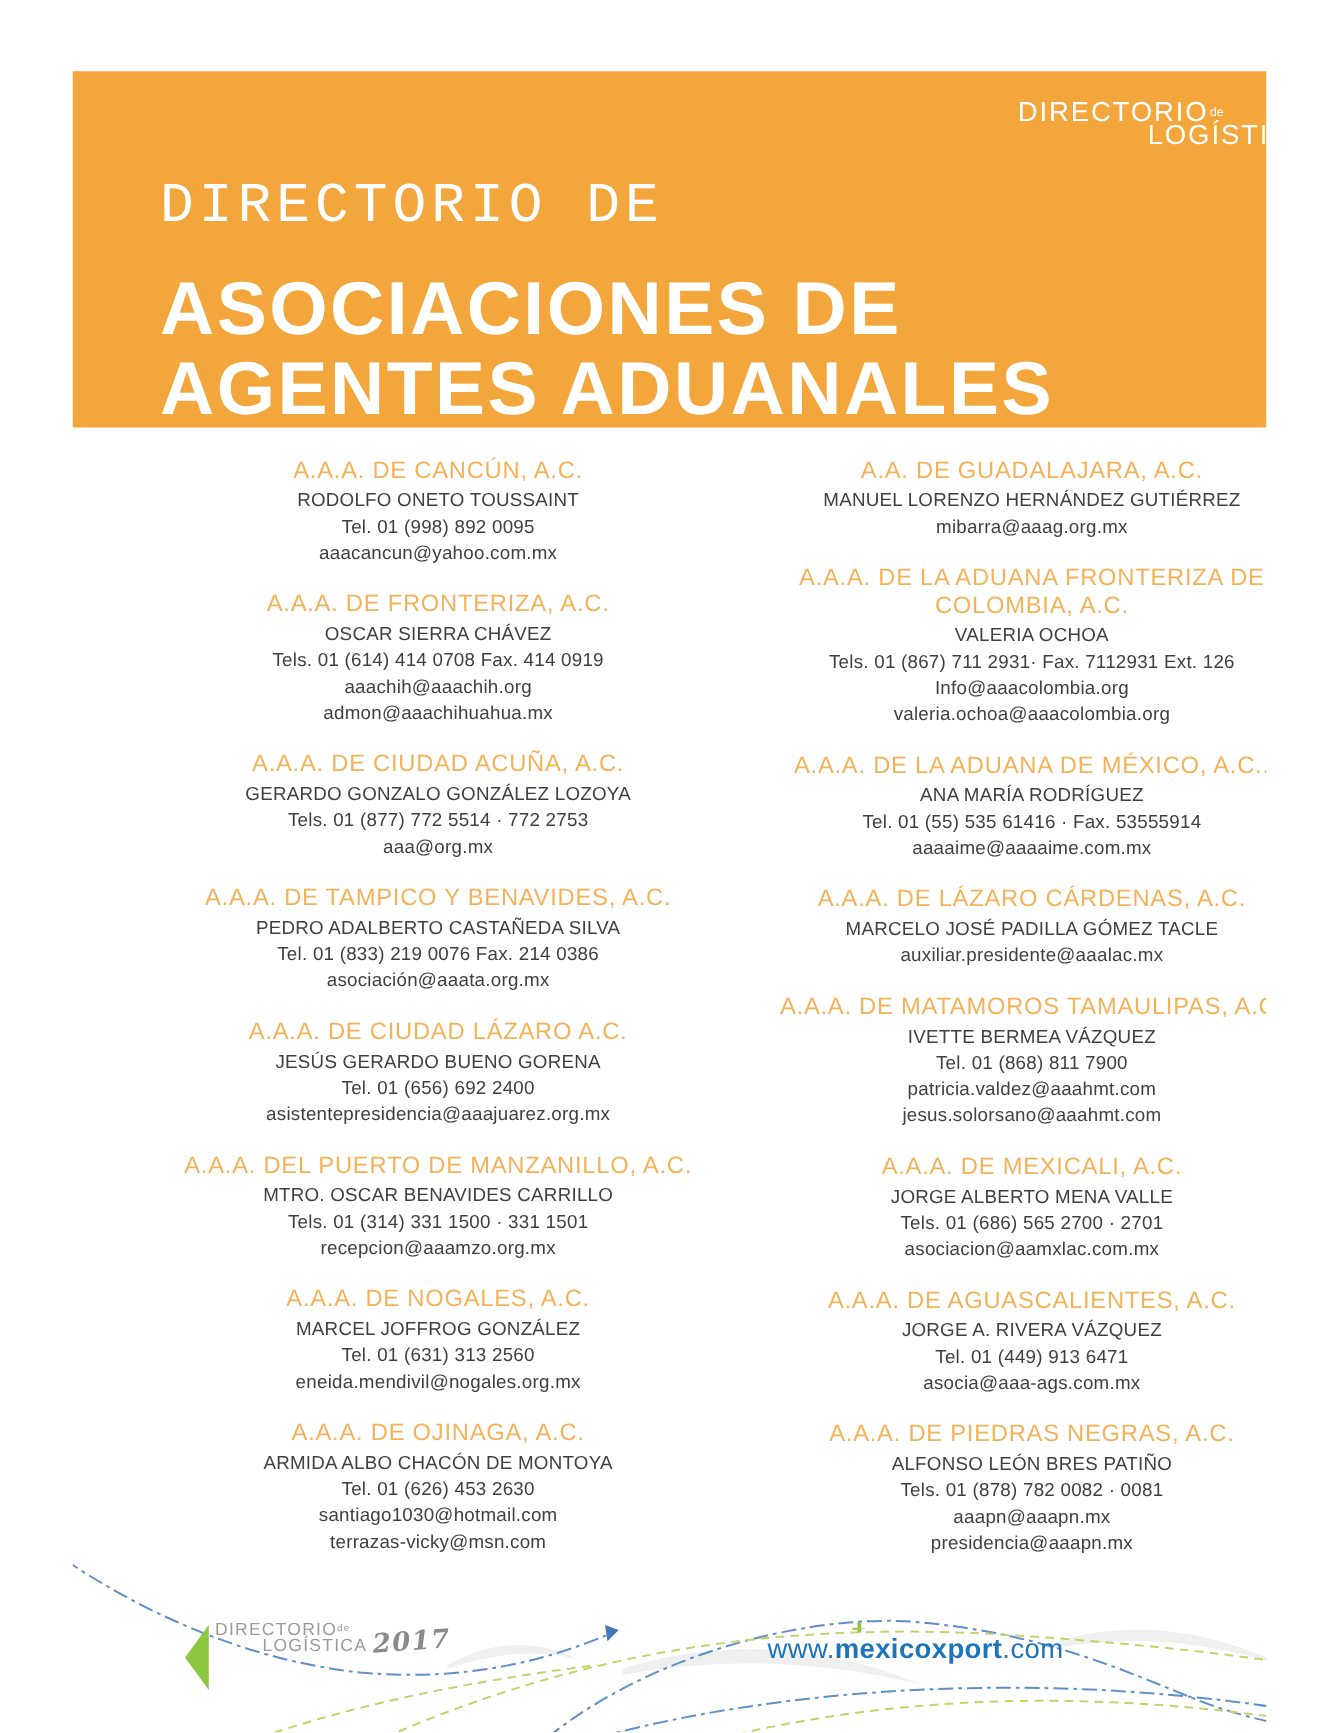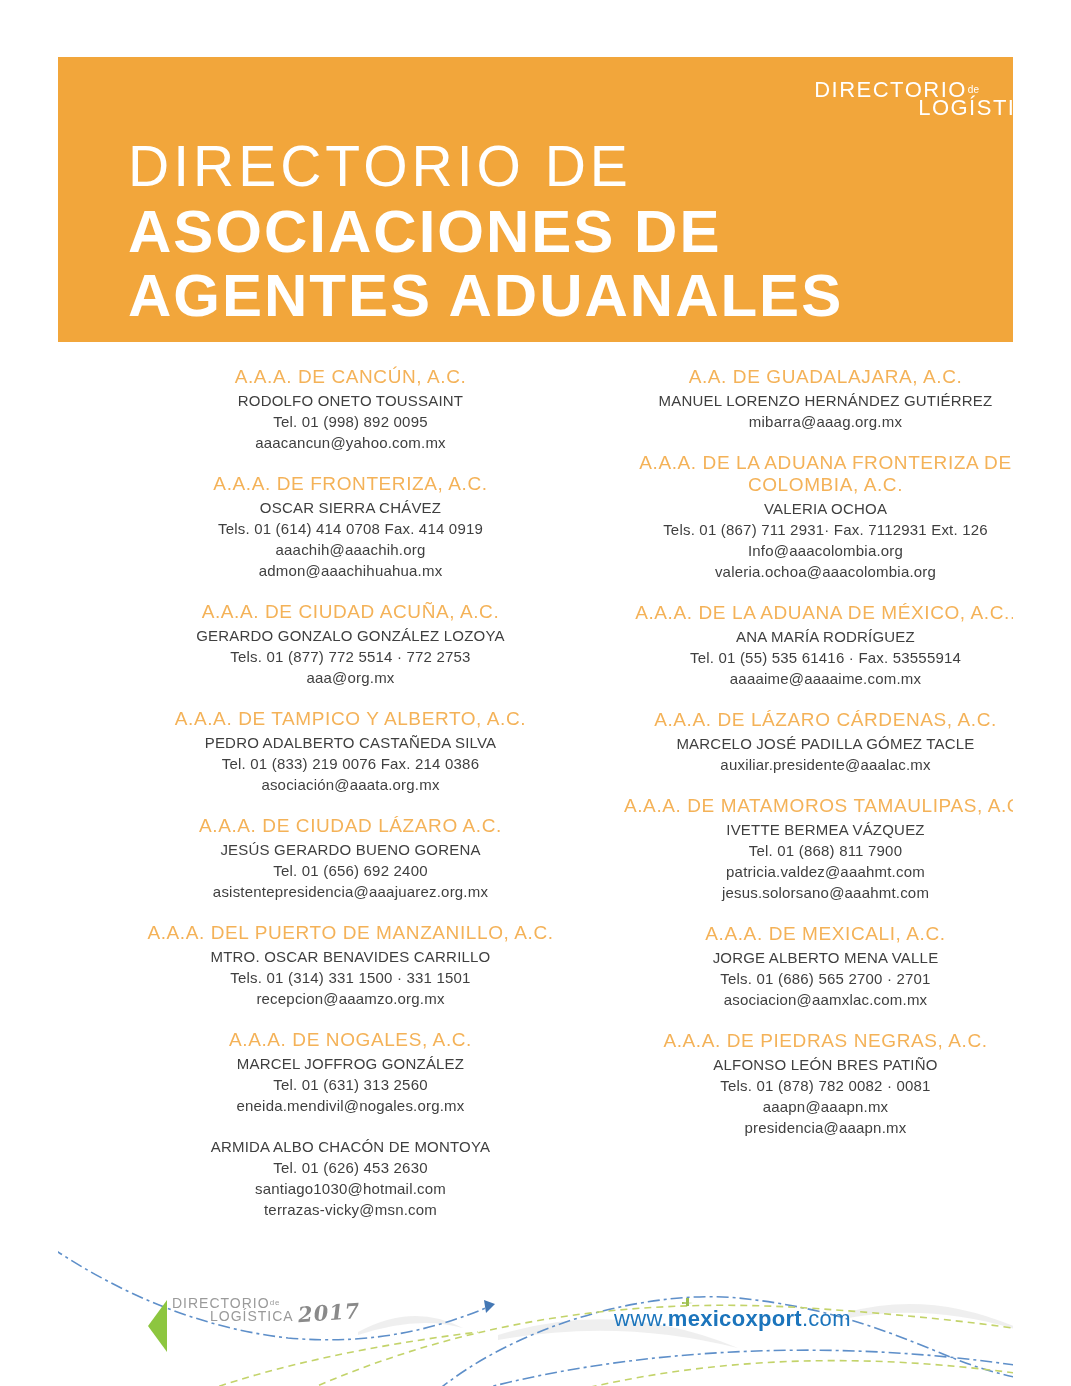--- a/index.html
+++ b/index.html
@@ -19,23 +19,23 @@
     background:#ffffff;overflow:hidden;
     font-family:"Liberation Sans",sans-serif;
   }
   
   .banner{position:absolute;left:0;top:57px;width:1071px;height:285px;background:var(--banner);}
   .brand{position:absolute;top:22px;right:80px;color:#fff;line-height:1;}
   .brand-line1{font-size:22px;font-weight:400;letter-spacing:1.5px;}
   .brand-de{font-size:10px;vertical-align:4px;margin-left:1px;letter-spacing:0;}
   .brand-line2{font-size:22px;font-weight:400;letter-spacing:1.5px;margin-left:104px;margin-top:-4px;}
   .title-wrap{position:absolute;left:70px;top:84px;color:#fff;}
-  .title-line1{display:block;font-size:57px;font-weight:400;letter-spacing:4px;line-height:50px;}
+  .title-line1{display:block;font-size:45px;font-weight:400;letter-spacing:4px;line-height:50px;font-family:Liberation Mono, monospace;}
   .title-line2,.title-line3{display:block;font-size:60px;font-weight:700;letter-spacing:2px;line-height:64px;}
-  .title-line2{margin-top:9px;}
+  .title-line2{margin-top:24px;}
   
   .columns{position:absolute;top:366px;left:63px;width:934px;display:flex;gap:16px;}
   .col{flex:1;min-width:0;}
   .entry{margin-bottom:20px;text-align:center;}
   .entry-heading{color:var(--heading);font-size:19px;line-height:22px;letter-spacing:0.6px;margin-bottom:2px;}
   .entry-line{color:var(--text);font-size:15px;line-height:21px;letter-spacing:0.2px;}
   
   .decor{position:absolute;left:0;top:1240px;width:1071px;height:146px;}
   .decor path.blue{stroke:var(--decor-blue);fill:none;stroke-width:1.6;stroke-dasharray:12 4 3 4;}
   .decor path.green{stroke:var(--decor-green);fill:none;stroke-width:1.6;stroke-dasharray:7 5;}
@@ -86,21 +86,21 @@
           <div class="entry-line">aaachih@aaachih.org</div>
           <div class="entry-line">admon@aaachihuahua.mx</div>
         </article>
         <article class="entry">
           <div class="entry-heading">A.A.A. DE CIUDAD ACUÑA, A.C.</div>
           <div class="entry-line">GERARDO GONZALO GONZÁLEZ LOZOYA</div>
           <div class="entry-line">Tels. 01 (877) 772 5514 · 772 2753</div>
           <div class="entry-line">aaa@org.mx</div>
         </article>
         <article class="entry">
-          <div class="entry-heading">A.A.A. DE TAMPICO Y ALBERTO, A.C.</div>
+          <div class="entry-heading">A.A.A. DE TAMPICO Y BENAVIDES, A.C.</div>
           <div class="entry-line">PEDRO ADALBERTO CASTAÑEDA SILVA</div>
           <div class="entry-line">Tel. 01 (833) 219 0076 Fax. 214 0386</div>
           <div class="entry-line">asociación@aaata.org.mx</div>
         </article>
         <article class="entry">
           <div class="entry-heading">A.A.A. DE CIUDAD LÁZARO A.C.</div>
           <div class="entry-line">JESÚS GERARDO BUENO GORENA</div>
           <div class="entry-line">Tel. 01 (656) 692 2400</div>
           <div class="entry-line">asistentepresidencia@aaajuarez.org.mx</div>
         </article>
@@ -110,20 +110,21 @@
           <div class="entry-line">Tels. 01 (314) 331 1500 · 331 1501</div>
           <div class="entry-line">recepcion@aaamzo.org.mx</div>
         </article>
         <article class="entry">
           <div class="entry-heading">A.A.A. DE NOGALES, A.C.</div>
           <div class="entry-line">MARCEL JOFFROG GONZÁLEZ</div>
           <div class="entry-line">Tel. 01 (631) 313 2560</div>
           <div class="entry-line">eneida.mendivil@nogales.org.mx</div>
         </article>
         <article class="entry">
+          <div class="entry-heading">A.A.A. DE OJINAGA, A.C.</div>
           <div class="entry-line">ARMIDA ALBO CHACÓN DE MONTOYA</div>
           <div class="entry-line">Tel. 01 (626) 453 2630</div>
           <div class="entry-line">santiago1030@hotmail.com</div>
           <div class="entry-line">terrazas-vicky@msn.com</div>
         </article>
       </section>
     <section class="col" id="col-right">
         <article class="entry">
           <div class="entry-heading">A.A. DE GUADALAJARA, A.C.</div>
           <div class="entry-line">MANUEL LORENZO HERNÁNDEZ GUTIÉRREZ</div>
@@ -152,20 +153,26 @@
           <div class="entry-line">IVETTE BERMEA VÁZQUEZ</div>
           <div class="entry-line">Tel. 01 (868) 811 7900</div>
           <div class="entry-line">patricia.valdez@aaahmt.com</div>
           <div class="entry-line">jesus.solorsano@aaahmt.com</div>
         </article>
         <article class="entry">
           <div class="entry-heading">A.A.A. DE MEXICALI, A.C.</div>
           <div class="entry-line">JORGE ALBERTO MENA VALLE</div>
           <div class="entry-line">Tels. 01 (686) 565 2700 · 2701</div>
           <div class="entry-line">asociacion@aamxlac.com.mx</div>
+        </article>
+        <article class="entry">
+          <div class="entry-heading">A.A.A. DE AGUASCALIENTES, A.C.</div>
+          <div class="entry-line">JORGE A. RIVERA VÁZQUEZ</div>
+          <div class="entry-line">Tel. 01 (449) 913 6471</div>
+          <div class="entry-line">asocia@aaa-ags.com.mx</div>
         </article>
         <article class="entry">
           <div class="entry-heading">A.A.A. DE PIEDRAS NEGRAS, A.C.</div>
           <div class="entry-line">ALFONSO LEÓN BRES PATIÑO</div>
           <div class="entry-line">Tels. 01 (878) 782 0082 · 0081</div>
           <div class="entry-line">aaapn@aaapn.mx</div>
           <div class="entry-line">presidencia@aaapn.mx</div>
         </article>
       </section>
   </main>

